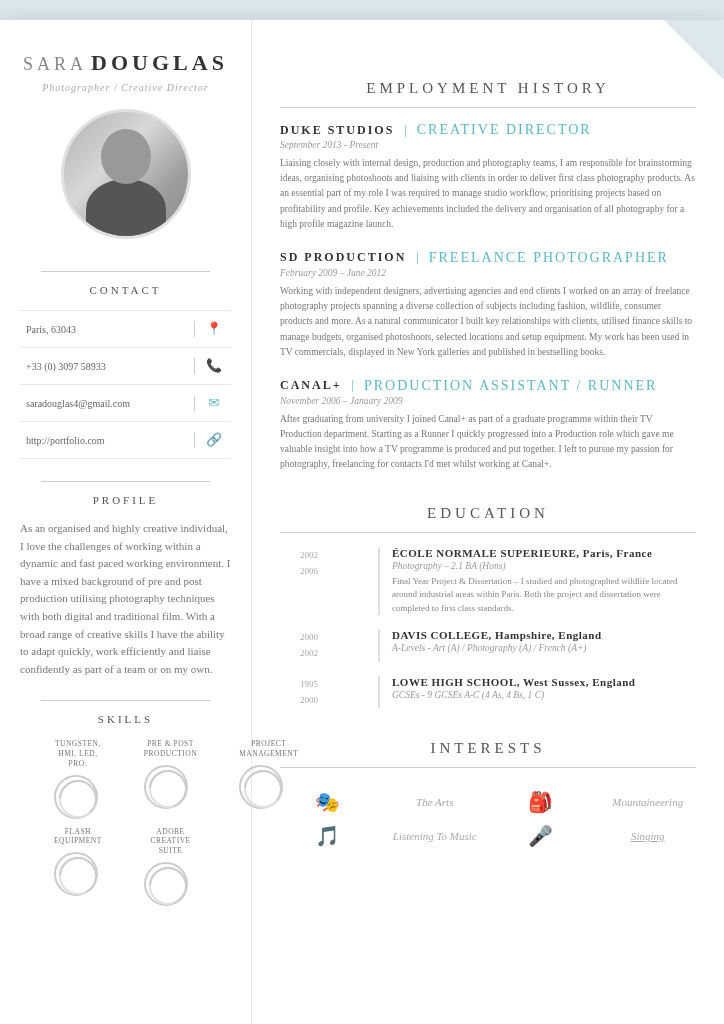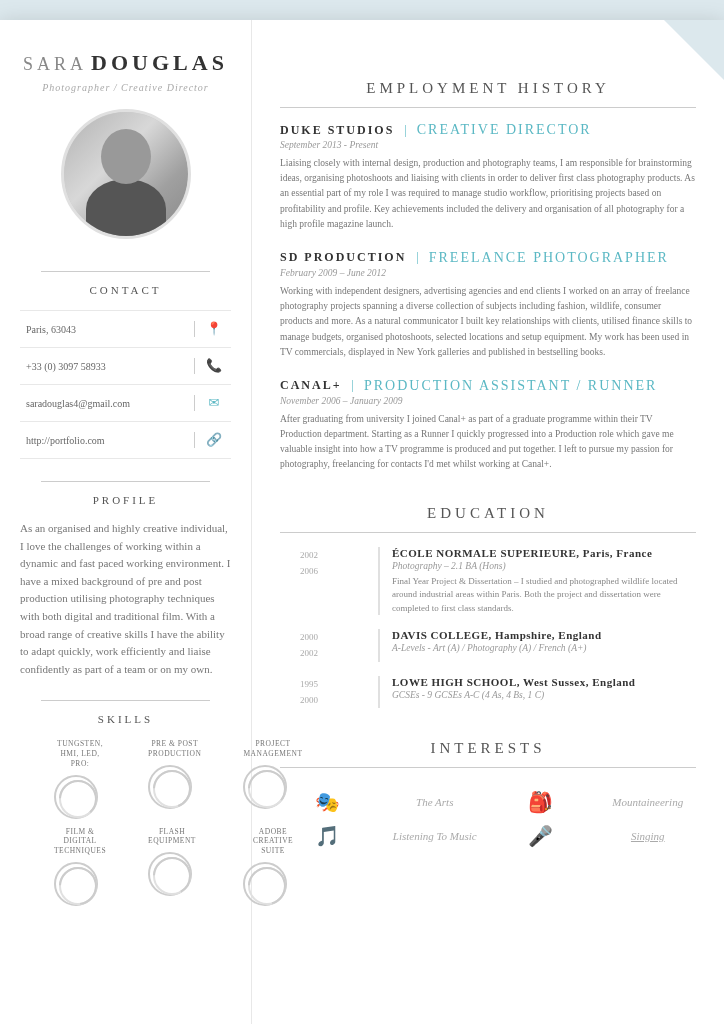--- a/index.html
+++ b/index.html
@@ -407,29 +407,20 @@
         <div class="skill-item">
           <div class="skill-label">PROJECT<br>MANAGEMENT</div>
           <div class="skill-circle">
             <svg width="44" height="44" viewBox="0 0 44 44">
               <circle cx="22" cy="22" r="18" fill="none" stroke="#e0e0e0" stroke-width="2"></circle>
               <circle cx="22" cy="22" r="18" fill="none" stroke="#ccc" stroke-width="2" stroke-dasharray="68 45" stroke-dashoffset="28" transform="rotate(-90 22 22)"></circle>
             </svg>
           </div>
         </div>
 
-        <div class="skill-item">
-          <div class="skill-label">FILM &amp; DIGITAL<br>TECHNIQUES</div>
-          <div class="skill-circle">
-            <svg width="44" height="44" viewBox="0 0 44 44">
-              <circle cx="22" cy="22" r="18" fill="none" stroke="#e0e0e0" stroke-width="2"></circle>
-              <circle cx="22" cy="22" r="18" fill="none" stroke="#ccc" stroke-width="2" stroke-dasharray="82 31" stroke-dashoffset="28" transform="rotate(-90 22 22)"></circle>
-            </svg>
-          </div>
-        </div>
 
         <div class="skill-item">
           <div class="skill-label">FLASH<br>EQUIPMENT</div>
           <div class="skill-circle">
             <svg width="44" height="44" viewBox="0 0 44 44">
               <circle cx="22" cy="22" r="18" fill="none" stroke="#e0e0e0" stroke-width="2"></circle>
               <circle cx="22" cy="22" r="18" fill="none" stroke="#ccc" stroke-width="2" stroke-dasharray="75 38" stroke-dashoffset="28" transform="rotate(-90 22 22)"></circle>
             </svg>
           </div>
         </div>

